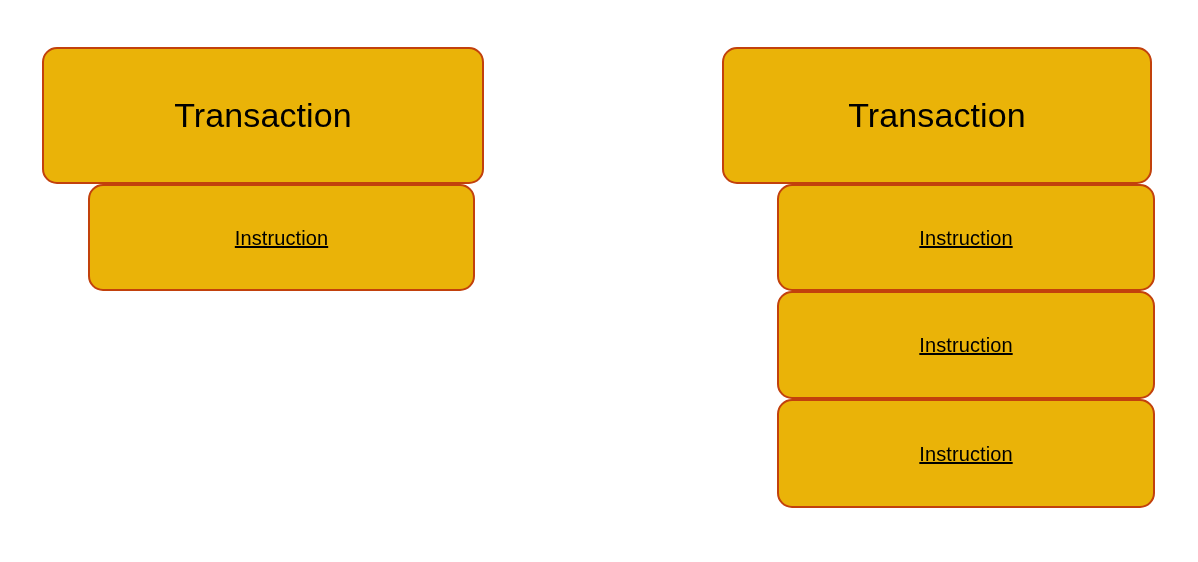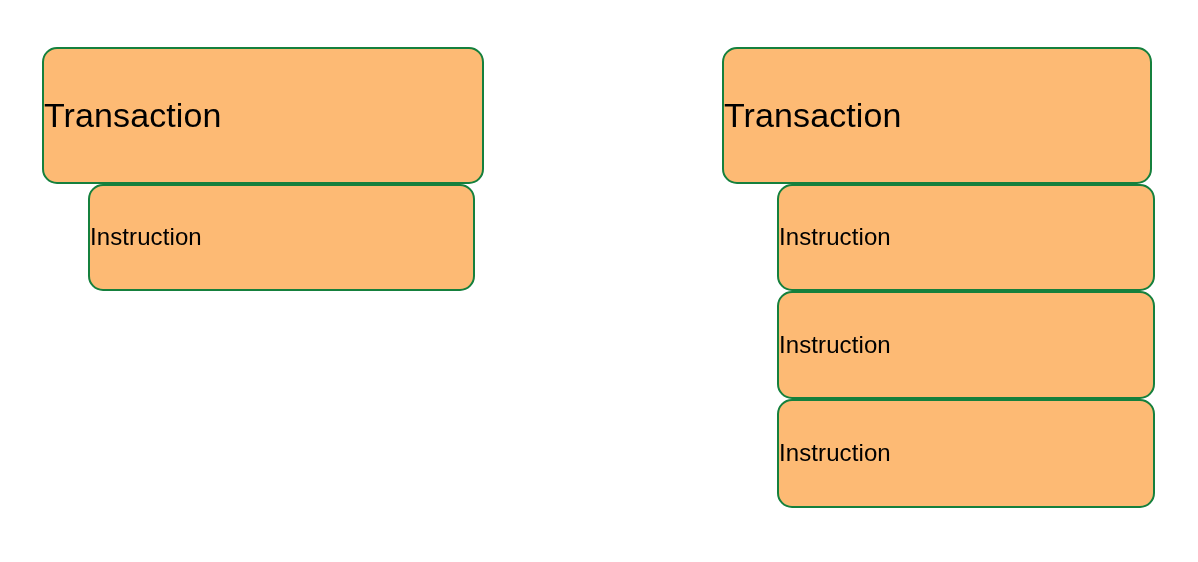--- a/index.html
+++ b/index.html
@@ -19,40 +19,41 @@
     width: 1198px;
     height: 562px;
     background: #ffffff;
   }
   .group {
     position: absolute;
   }
   .node {
     position: absolute;
     box-sizing: border-box;
-    background: #fdba74;
-    border: 2px solid #15803d;
+    background: #eab308;
+    border: 2px solid #c2410c;
     border-radius: 15px;
     display: flex;
     align-items: center;
-    justify-content: flex-start;
+    justify-content: center;
     color: #000000;
     text-align: center;
     line-height: 1.1;
     white-space: nowrap;
     letter-spacing: 0.1px;
   }
   .node-label {
     display: block;
   }
   .node.transaction {
     font-size: 34px;
   }
   .node.instruction {
-    font-size: 24px;
+    font-size: 20px;
+    text-decoration: underline;
   }
 
   
   #group-left { left: 0; top: 0; width: 560px; height: 562px; }
   #left-transaction {
     left: 42px;  top: 47px;  width: 442px;  height: 137px;
     z-index: 1;
   }
   #left-instruction-1 {
     left: 88px;  top: 184px; width: 387px;  height: 107px;

